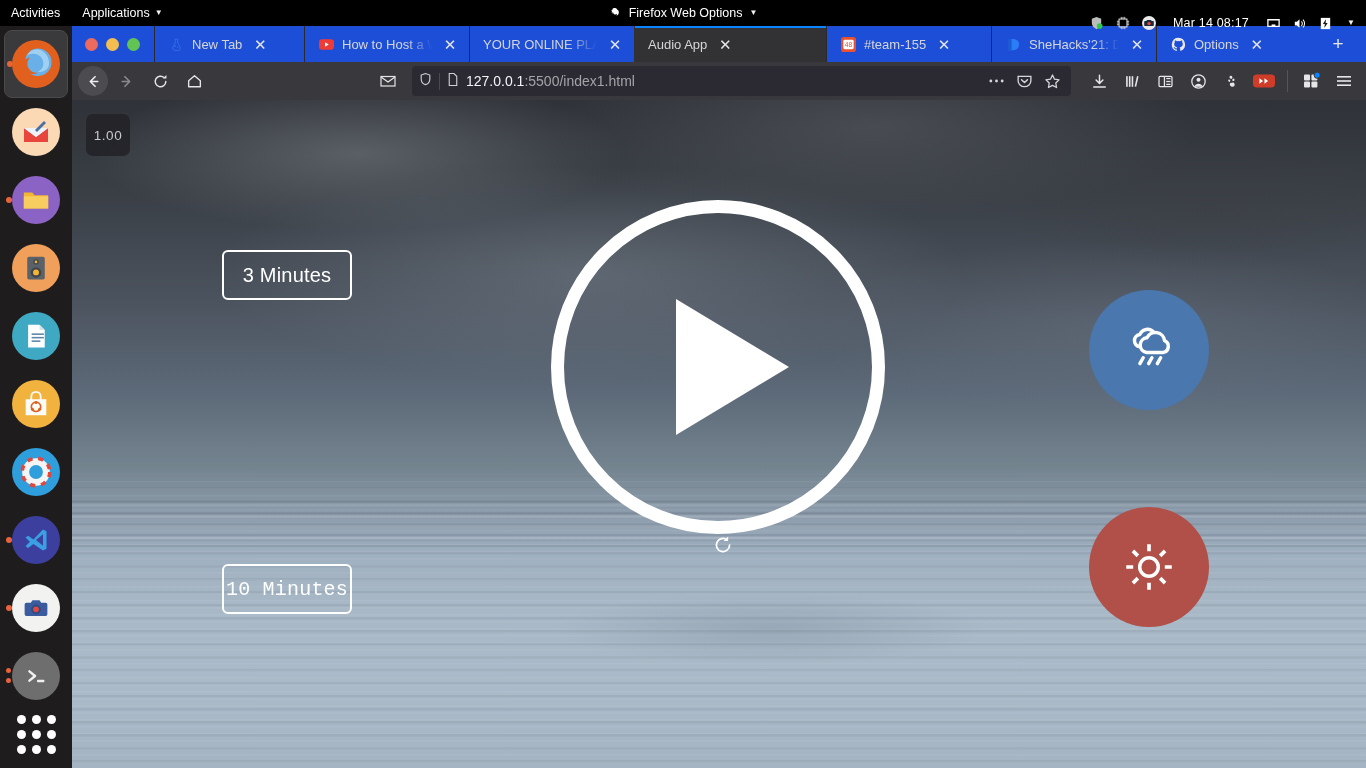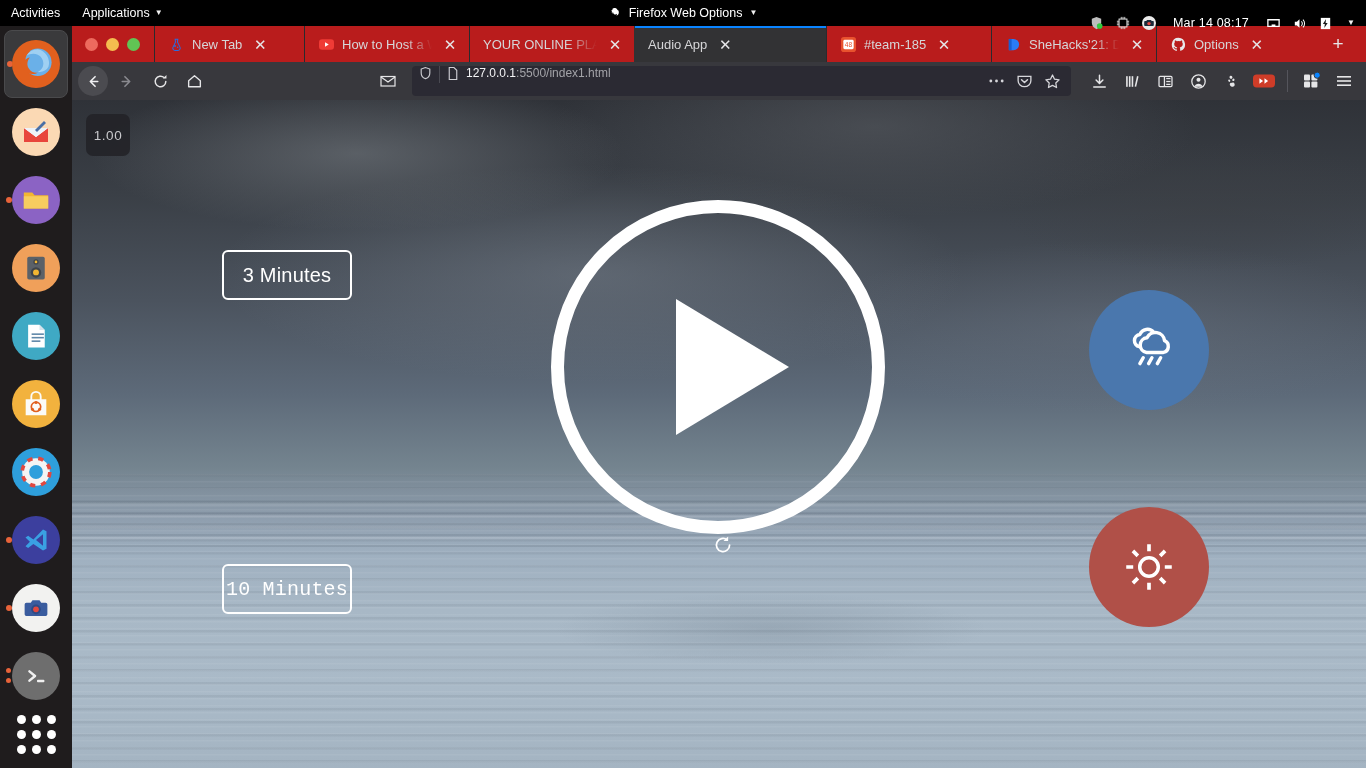--- a/index.html
+++ b/index.html
@@ -59,21 +59,21 @@
   #firefox {
     position: absolute; top: 26px; left: 72px;
     width: 1294px; height: 742px;
     background: #1c1b22;
     z-index: 30;
     display: flex; flex-direction: column;
   }
 
   
   #tabstrip {
-    height: 36px; background: #b91c1c;
+    height: 36px; background: #1d4ed8;
     display: flex; align-items: flex-start;
     flex: 0 0 36px;
   }
   #wincontrols { display:flex; align-items:center; gap: 8px; padding: 0 14px 0 13px; height: 36px; }
   .wc { width: 13px; height: 13px; border-radius: 50%; }
   .wc.red { background:#ed6a5e; } .wc.yellow { background:#f4bd4f; } .wc.green { background:#61c454; }
   .tab {
     position: relative;
     height: 36px;
     display: flex; align-items: center;
@@ -102,22 +102,22 @@
     height: 38px; background: #38383d; flex: 0 0 38px;
     display: flex; align-items: center; padding: 0 6px; gap: 2px;
   }
   .nav-btn { width: 32px; height: 30px; display:flex;align-items:center;justify-content:center;
              color:#f0f0f2; border-radius: 4px; }
   .nav-btn.dim { color: #77777c; }
   .nav-btn.circled { background: #4b4b50; border-radius: 50%; width:30px; }
   #urlbar {
     flex: 1 1 auto; height: 30px; margin: 0 6px;
     background: #2b2a33; border-radius: 4px;
-    display: flex; padding: 0 6px; gap: 6px;
-    color: #e6e6e8; font-size: 12px;
+    display: flex; align-items: center; padding: 0 6px; gap: 6px;
+    color: #e6e6e8; font-size: 14px;
   }
   #url-text { flex: 1 1 auto; white-space: nowrap; overflow: hidden; }
   #url-text .host { color: #f4f4f6; }
   #url-text .rest { color: #a3a3a8; }
   .url-sep { width:1px; height: 17px; background: #4a4a52; }
   #urlbar-actions { display:flex; align-items:center; gap:2px; }
   #navbar-right { display:flex; align-items:center; gap: 1px; padding-left: 4px;}
   .tb-sep { width: 1px; height: 22px; background: #55555c; margin: 0 6px; }
 
   
@@ -472,21 +472,21 @@
     </div>
 
     <div class="tab" style="width:165px">
       <span class="tab-fav">
         <svg width="15" height="15" viewBox="0 0 16 16">
             <rect width="16" height="16" rx="3" fill="#e8522e"></rect>
             <rect x="2.5" y="3" width="11" height="10" rx="1.5" fill="#fff"></rect>
             <text x="8" y="11" font-size="7" font-family="Liberation Sans" fill="#e8522e" text-anchor="middle">48</text>
           </svg>
       </span>
-      <span class="tab-label">#team-185</span>
+      <span class="tab-label">#team-155</span>
       <span class="tab-close">✕</span>
     </div>
 
     <div class="tab tab-fade" style="width:165px">
       <span class="tab-fav">
         <svg width="15" height="15" viewBox="0 0 16 16">
             <path fill="#2a7cf7" d="M3 2h5a6 6 0 010 12H3z"></path>
             <path fill="#1a5fd0" d="M3 2h3v12H3z"></path>
           </svg>
       </span>

